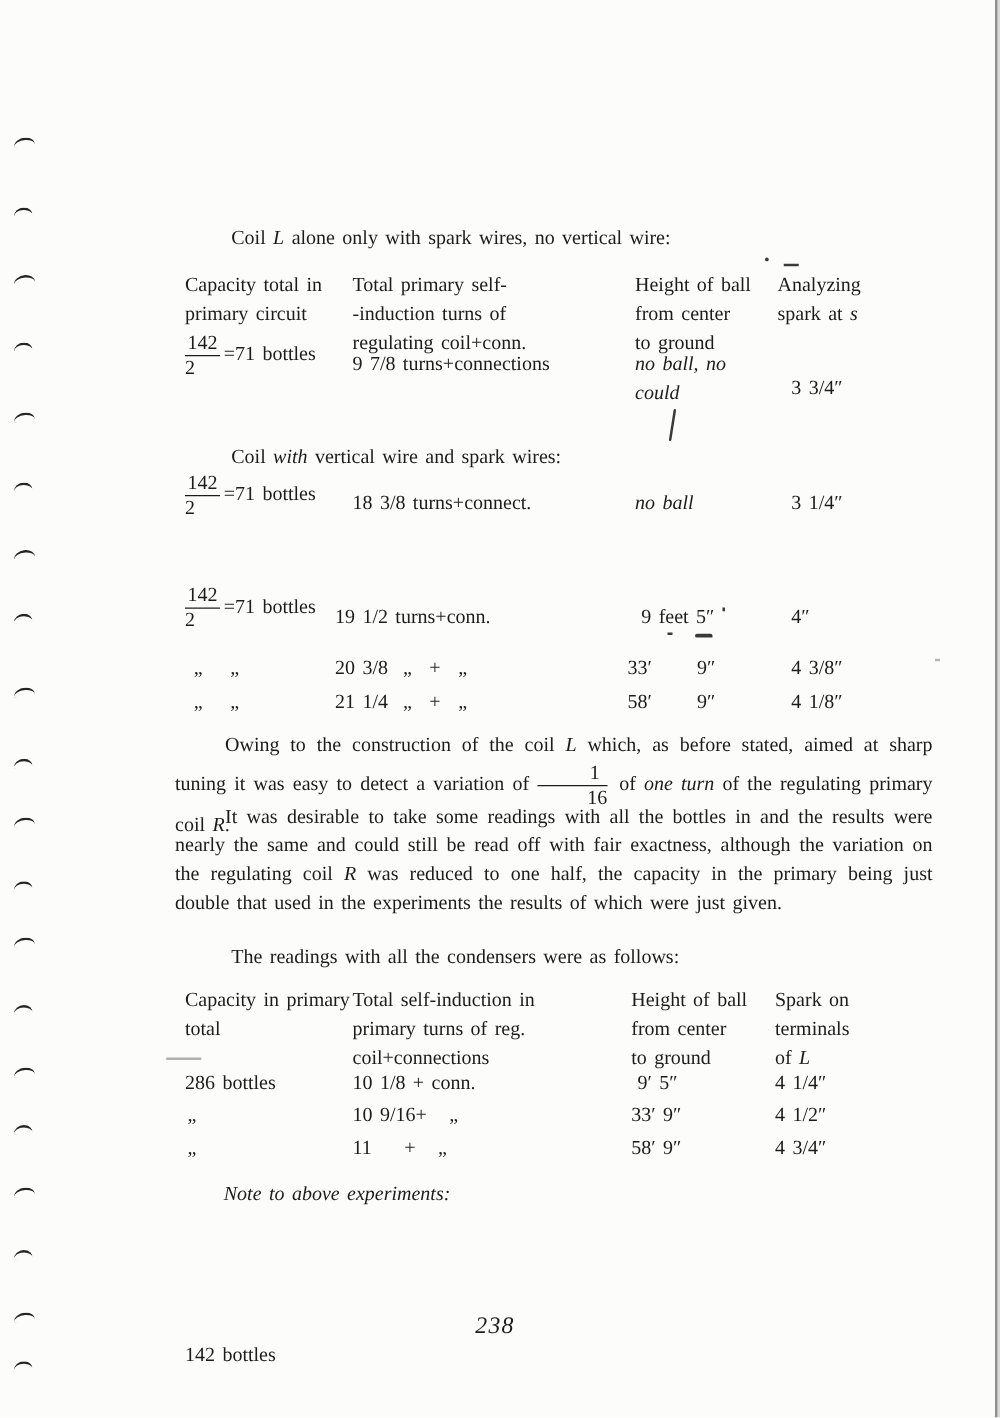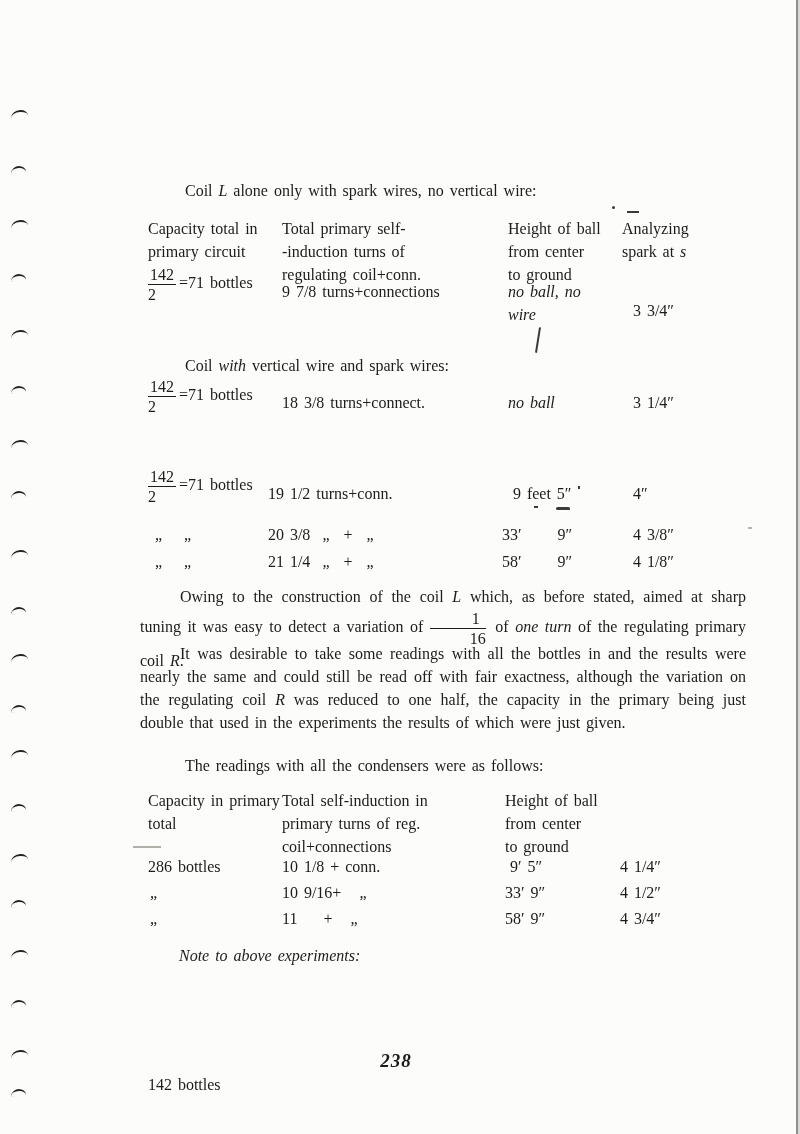--- a/index.html
+++ b/index.html
@@ -13,21 +13,21 @@
     overflow:hidden;
     word-spacing:0.12em;
   }
   .it{font-style:italic;}
   .cell{position:absolute;white-space:nowrap;line-height:23px;}
   .heading{position:absolute;white-space:nowrap;line-height:20px;}
   .para{position:absolute;left:140px;width:606px;text-align:justify;line-height:23px;text-indent:40px;}
   .frac{display:inline-block;vertical-align:middle;text-align:left;line-height:19px;margin:0 3px 0 0;}
   .fn{display:block;border-bottom:1.5px solid #1c1c1c;padding:0 2px;}
   .fd{display:block;}
-  .pagenum{position:absolute;left:0;width:792px;text-align:center;font-size:19px;font-weight:bold;font-style:italic;letter-spacing:1px;}
+  .pagenum{position:absolute;left:0;width:792px;text-align:center;font-size:19px;font-weight:normal;font-style:italic;letter-spacing:1px;}
   .bind-mark{
     position:absolute;left:11px;width:17px;height:6px;
     border-top:2.6px solid #242424;
     border-radius:55% 45% 0 0 / 100% 70% 0 0;
   }
   .bind-mark:nth-child(odd){transform:rotate(-2deg);}
   .bind-mark:nth-child(even){transform:rotate(1.5deg);width:15px;}
   .edge-line{position:absolute;top:0;bottom:0;right:2px;width:2px;background:#8f8f8f;}
   .edge-soft{position:absolute;top:0;bottom:0;right:0;width:2px;background:#d9d9d6;}
   .artifact{position:absolute;background:#3a3a3a;}
@@ -65,21 +65,21 @@
 
   <div class="heading" style="left:185px;top:181px"><span>Coil </span><span class="it">L</span><span> alone only with spark wires, no vertical wire:</span></div>
 
   <div class="cell" style="left:282px;top:217px"><span>Total primary self-</span><br><span>-induction turns of</span><br><span>regulating coil+conn.</span></div>
   <div class="cell" style="left:148px;top:217px"><span>Capacity total in</span><br><span>primary circuit</span></div>
   <div class="cell" style="left:508px;top:217px"><span>Height of ball</span><br><span>from center</span><br><span>to ground</span></div>
   <div class="cell" style="left:622px;top:217px"><span>Analyzing</span><br><span>spark at </span><span class="it">s</span></div>
 
   <div class="cell" style="left:148px;top:265px"><span class="frac"><span class="fn">142</span><span class="fd">2</span></span><span>=71 bottles</span></div>
   <div class="cell" style="left:282px;top:280px"><span>9 7/8 turns+connections</span></div>
-  <div class="cell" style="left:508px;top:280px"><span class="it">no ball, no</span><br><span class="it">wire</span></div>
+  <div class="cell" style="left:508px;top:280px"><span class="it">no ball, no</span><br><span class="it">could</span></div>
   <div class="cell" style="left:633px;top:299px"><span>3 3/4″</span></div>
 
   <div class="heading" style="left:185px;top:356px"><span>Coil </span><span class="it">with</span><span> vertical wire and spark wires:</span></div>
 
   <div class="cell" style="left:148px;top:377px"><span class="frac"><span class="fn">142</span><span class="fd">2</span></span><span>=71 bottles</span></div>
   <div class="cell" style="left:282px;top:391px"><span>18 3/8 turns+connect.</span></div>
   <div class="cell" style="left:508px;top:391px"><span class="it">no ball</span></div>
   <div class="cell" style="left:633px;top:391px"><span>3 1/4″</span></div>
 
 
@@ -99,20 +99,21 @@
   <div class="cell" style="left:633px;top:550px"><span>4 1/8″</span></div>
 
   <div class="para" style="top:584px;line-height:25px"><span>Owing to the construction of the coil </span><span class="it">L</span><span> which, as before stated, aimed at sharp tuning it was easy to detect a variation of </span><span class="frac"><span class="fn">1</span><span class="fd">16</span></span><span> of </span><span class="it">one turn</span><span> of the regulating primary coil </span><span class="it">R</span><span>.</span></div>
   <div class="para" style="top:642px"><span>It was desirable to take some readings with all the bottles in and the results were nearly the same and could still be read off with fair exactness, although the variation on the regulating coil </span><span class="it">R</span><span> was reduced to one half, the capacity in the primary being just double that used in the experiments the results of which were just given.</span></div>
 
   <div class="heading" style="left:185px;top:756px"><span>The readings with all the condensers were as follows:</span></div>
 
   <div class="cell" style="left:282px;top:789px"><span>Total self-induction in</span><br><span>primary turns of reg.</span><br><span>coil+connections</span></div>
   <div class="cell" style="left:148px;top:789px"><span>Capacity in primary</span><br><span>total</span></div>
   <div class="cell" style="left:505px;top:789px"><span>Height of ball</span><br><span>from center</span><br><span>to ground</span></div>
+  <div class="cell" style="left:620px;top:789px"><span>Spark on</span><br><span>terminals</span><br><span>of </span><span class="it">L</span></div>
 
   <div class="cell" style="left:148px;top:855px"><span>286 bottles</span></div>
   <div class="cell" style="left:282px;top:855px"><span>10 1/8 + conn.</span></div>
   <div class="cell" style="left:505px;top:855px"><span style="display: inline-block; width: 5px;"></span><span>9′ 5″</span></div>
   <div class="cell" style="left:620px;top:855px"><span>4 1/4″</span></div>
 
   <div class="cell" style="left:150px;top:881px"><span>„</span></div>
   <div class="cell" style="left:282px;top:881px"><span>10 9/16+</span><span style="display: inline-block; width: 18px;"></span><span>„</span></div>
   <div class="cell" style="left:505px;top:881px"><span>33′ 9″</span></div>
   <div class="cell" style="left:620px;top:881px"><span>4 1/2″</span></div>

